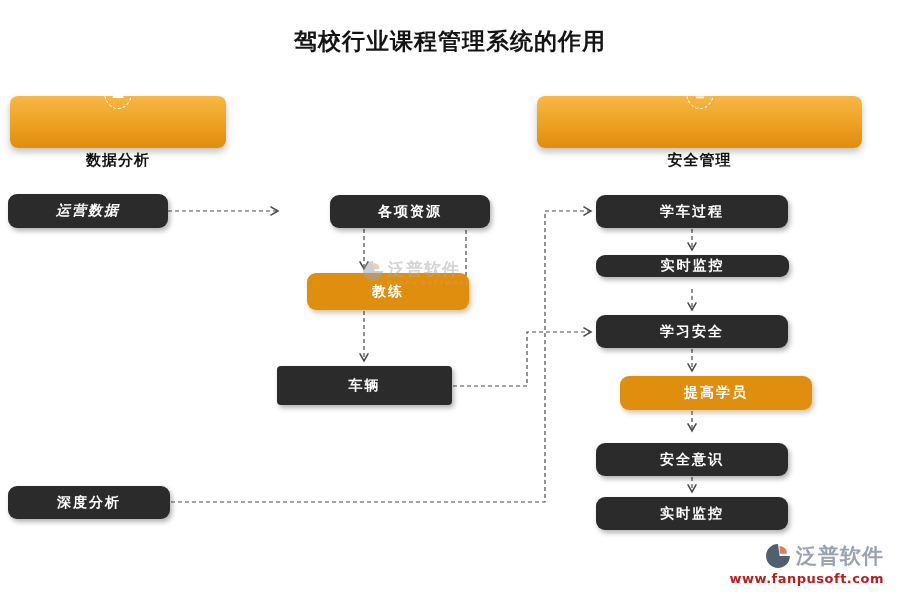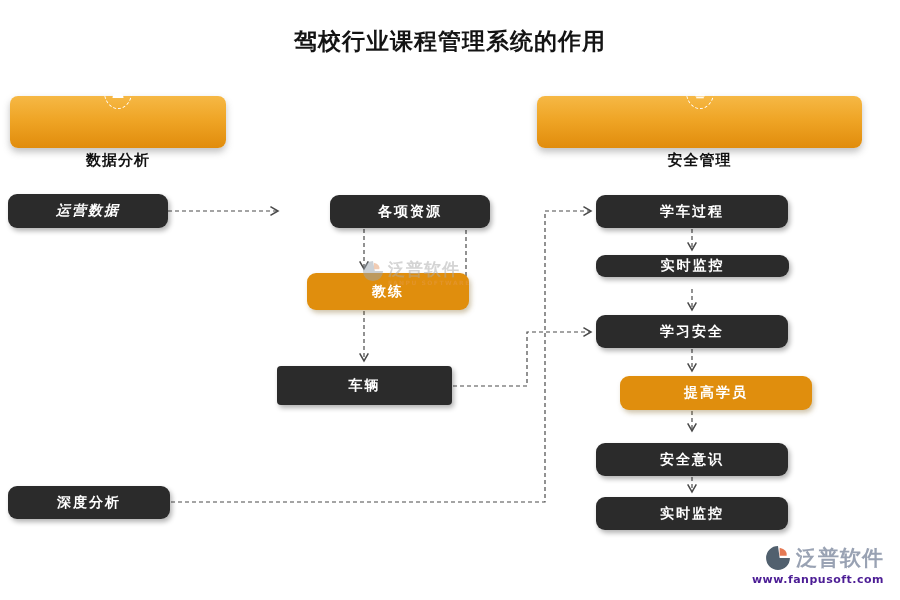--- a/index.html
+++ b/index.html
@@ -91,21 +91,21 @@
   .footer-logo {
     position: absolute; right: 16px; bottom: 14px;
     display: flex; flex-direction: column; align-items: flex-end;
     z-index: 5;
   }
   .footer-top { display: flex; align-items: center; gap: 5px; }
   .footer-brand {
     font-size: 21px; font-weight: 700; color: #99A2B3; letter-spacing: 1px;
   }
   .footer-url {
-    font-size: 11px; font-weight: 700; color: #4c1d95; letter-spacing: 0.5px;
+    font-size: 13px; font-weight: 700; color: #b91c1c; letter-spacing: 0.5px;
     margin-top: 1px;
     text-decoration: none;
   }
 </style>
 </head>
 <body>
 
 <div class="stage">
 
   <div class="page-title">驾校行业课程管理系统的作用</div>

